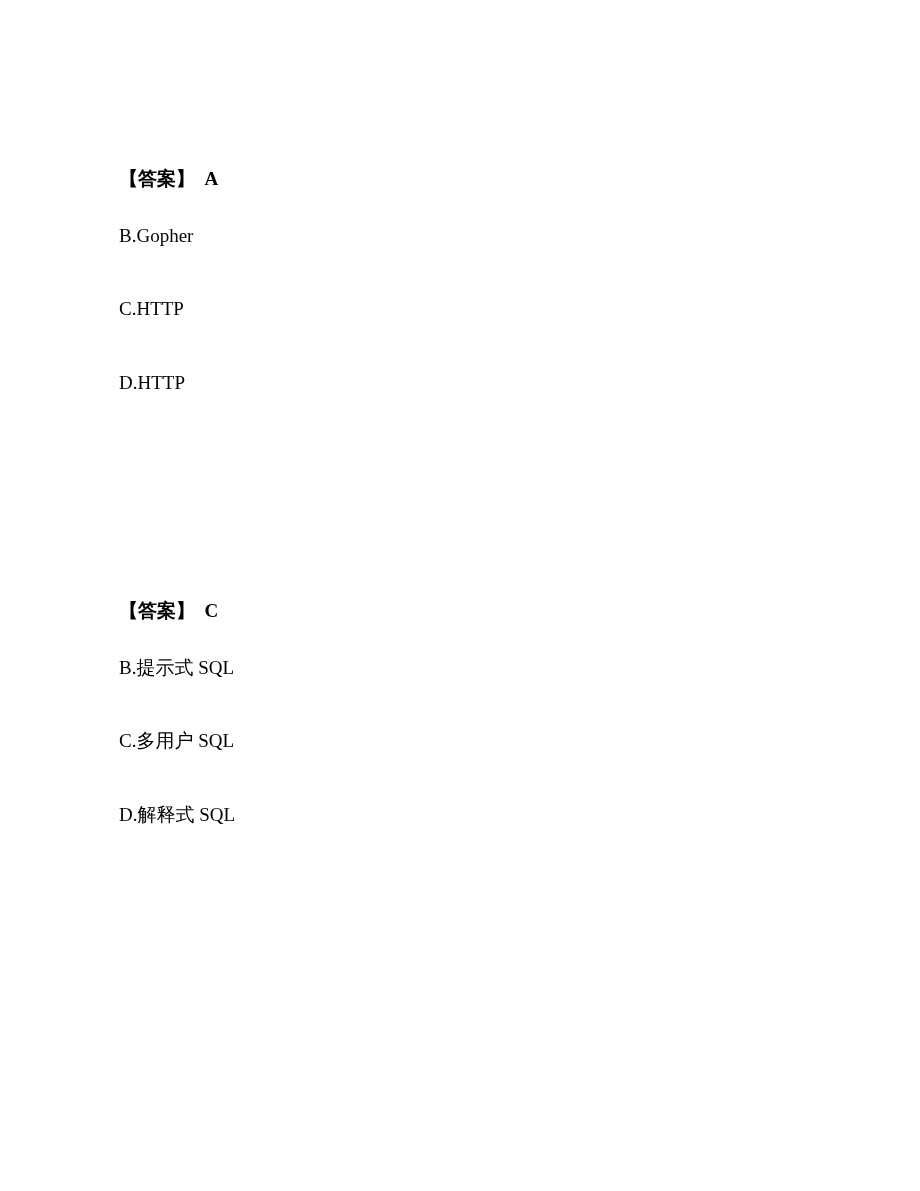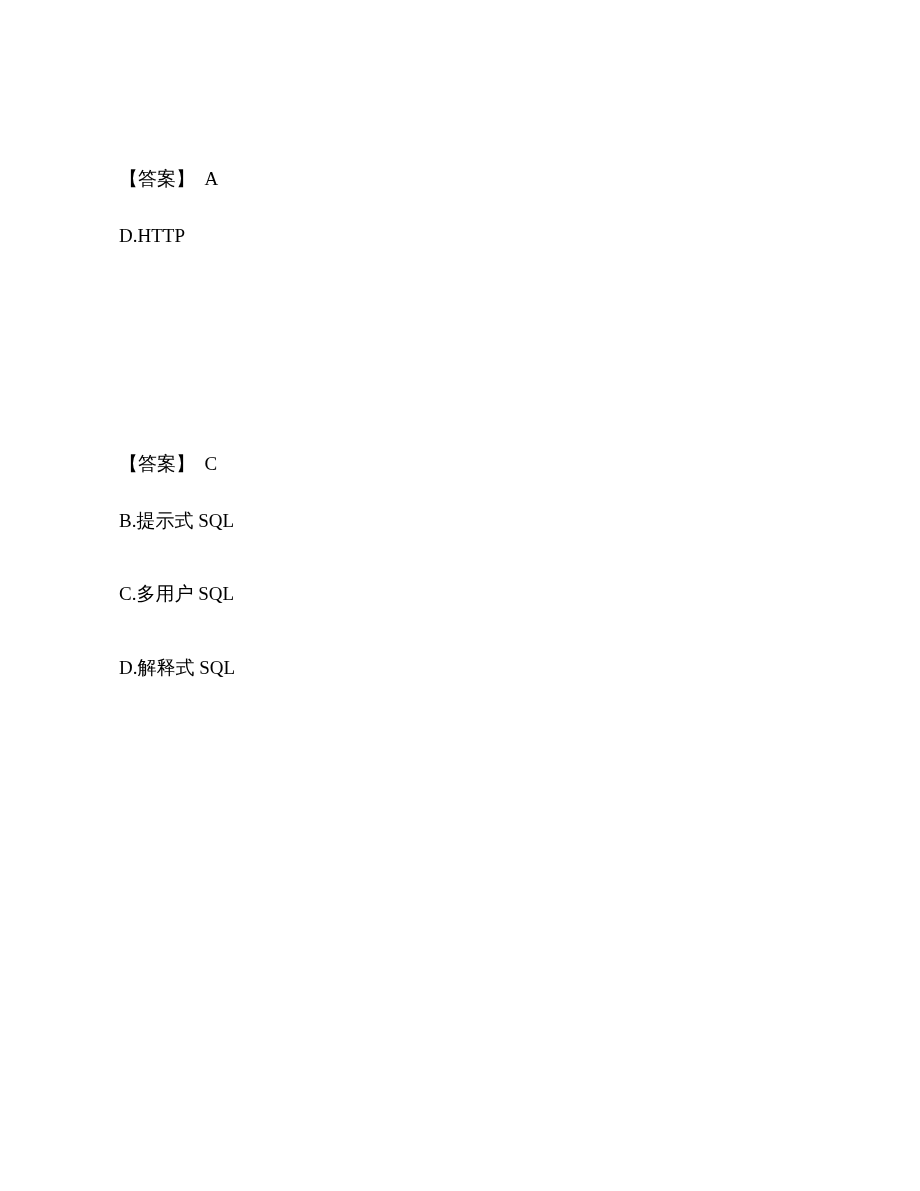--- a/index.html
+++ b/index.html
@@ -11,40 +11,43 @@
       font-size: 19px;
       color: #000000;
       line-height: 1.5;
       padding: 0;
     }
     .page {
       padding: 165px 115px 0 119px;
     }
     .answer-line {
       margin-bottom: 28px;
+      font-weight: bold;
     }
     .question-stem {
       margin-bottom: 45px;
     }
     .option {
       margin-bottom: 45px;
     }
     .block-gap {
       height: 155px;
     }
   </style>
 </head>
 <body>
 
 <div class="page">
 
   <div class="answer-line">
     <span>【答案】</span>&nbsp;&nbsp;<span>A</span>
   </div>
 
+  <div class="option">B.Gopher</div>
+  <div class="option">C.HTTP</div>
   <div class="option">D.HTTP</div>
 
   <div class="block-gap"></div>
 
   <div class="answer-line">
     <span>【答案】</span>&nbsp;&nbsp;<span>C</span>
   </div>
 
   <div class="option">B.提示式 SQL</div>
   <div class="option">C.多用户 SQL</div>

